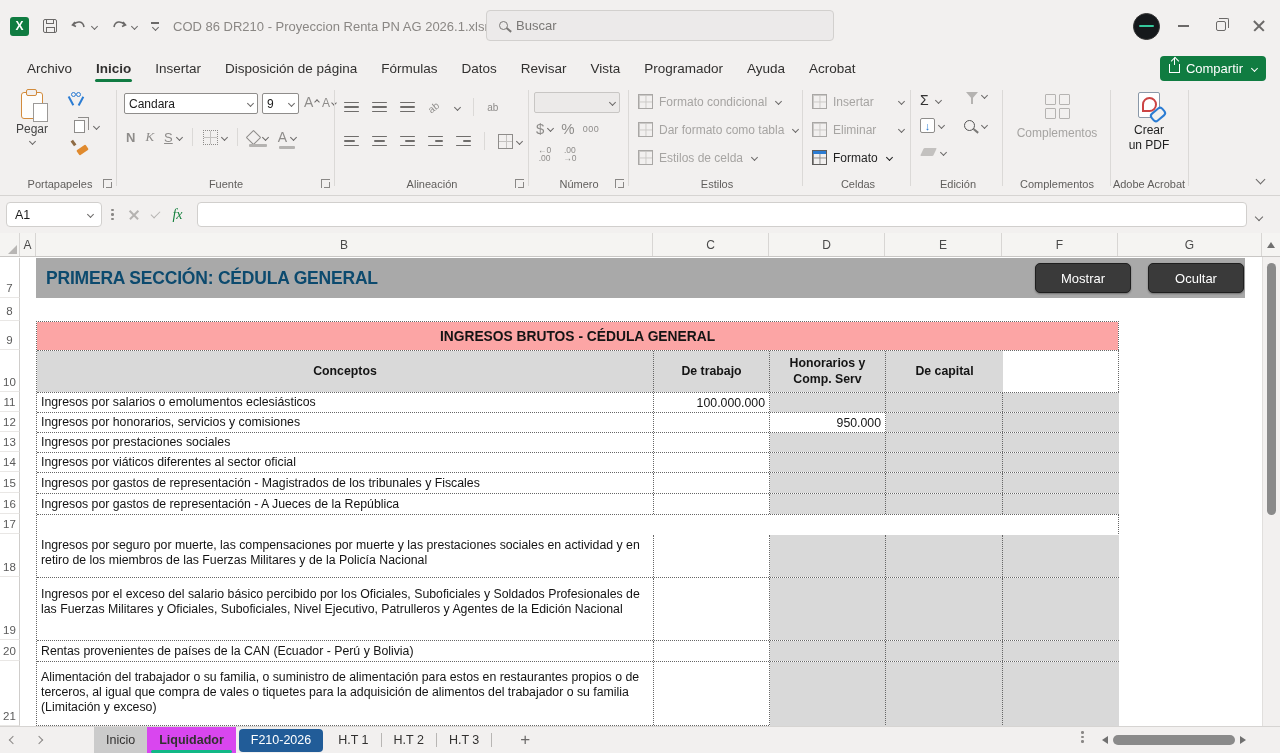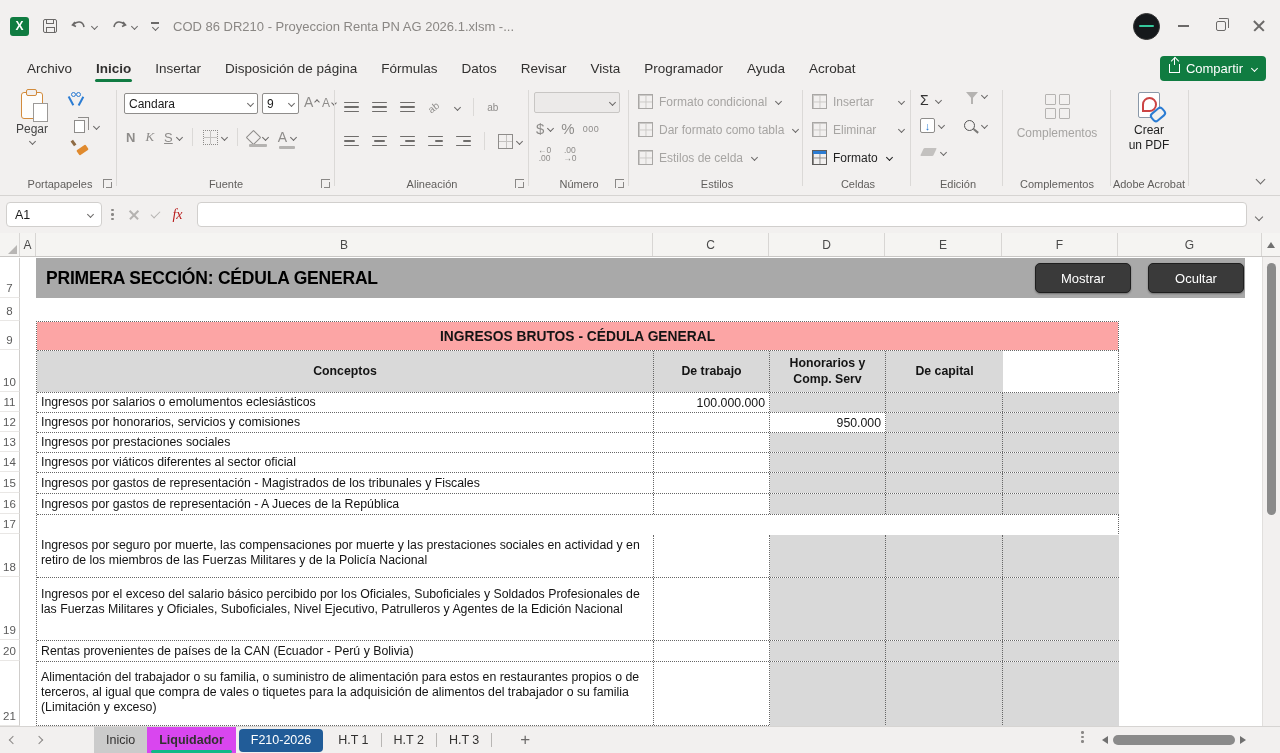--- a/index.html
+++ b/index.html
@@ -103,42 +103,42 @@
   .ribbon-collapse{position:absolute;right:16px;bottom:8px;color:#605e5c}
   .stack2{display:flex;flex-direction:column;line-height:8px;font-size:8.5px;color:#8e8c8a;text-align:center}
 
   
   .fbar{left:0;top:196px;width:1280px;height:37px;background:#f2f0ef;display:flex;align-items:center}
   .namebox{margin-left:6px;width:96px;height:25px;background:#fff;border:1px solid #d1cfcd;border-radius:4px;
            display:flex;align-items:center;justify-content:space-between;padding:0 8px;font-size:12.5px;color:#1b1b1b}
   .vdots{display:flex;flex-direction:column;gap:2px;margin:0 9px}
   .vdots i{width:2.5px;height:2.5px;border-radius:50%;background:#8a8886}
   .fxbtn{width:22px;height:22px;display:flex;align-items:center;justify-content:center;color:#b5b3b1;font-size:13px}
-  .fxlbl{font-family:"Liberation Serif","DejaVu Serif",serif;font-style:italic;color:#b91c1c;font-size:14px}
+  .fxlbl{font-family:"Liberation Serif","DejaVu Serif",serif;font-style:italic;color:#15803d;font-size:14px}
   .finput{margin-left:8px;width:1050px;height:25px;background:#fff;border:1px solid #d1cfcd;border-radius:4px;
           font-size:12px;display:flex;align-items:center;padding:0 6px;color:#1b1b1b}
   .fexpand{margin-left:6px;color:#605e5c}
   .xglyph{position:relative;width:10px;height:10px}
   .xglyph::before,.xglyph::after{content:"";position:absolute;left:-1px;top:4px;width:12px;height:1.5px;background:#b5b3b1}
   .xglyph::before{transform:rotate(45deg)}.xglyph::after{transform:rotate(-45deg)}
   .checkglyph{width:9px;height:5px;border-left:1.6px solid #b5b3b1;border-bottom:1.6px solid #b5b3b1;transform:rotate(-45deg);margin-top:-3px}
 
   
   .colheads{left:0;top:233px;width:1280px;height:24px;background:#f5f4f2;border-bottom:1px solid #c9c7c5;display:flex}
   .chead{display:flex;align-items:center;justify-content:center;font-size:12px;color:#4a4a4a;border-right:1px solid #d8d6d4;height:100%}
   .corner{width:20px;position:relative}
   .corner::after{content:"";position:absolute;right:2px;bottom:2px;width:0;height:0;border-left:9px solid transparent;border-bottom:9px solid #b8b6b4}
   .scrollupcell{width:18px;display:flex;align-items:center;justify-content:center;border-right:none;background:#f5f4f2}
   .tri-up{width:0;height:0;border-left:4px solid transparent;border-right:4px solid transparent;border-bottom:6px solid #707070}
   .tri-left{width:0;height:0;border-top:4px solid transparent;border-bottom:4px solid transparent;border-right:6px solid #707070}
   .tri-right{width:0;height:0;border-top:4px solid transparent;border-bottom:4px solid transparent;border-left:6px solid #707070}
   .rowhead{display:flex;align-items:flex-end;justify-content:center;padding-bottom:3px;font-size:11.5px;color:#5a5a5a;
            border-right:1px solid #cfcdcb;border-bottom:1px solid #e9e7e5;width:20px;position:absolute;left:0}
   .banner{left:36px;top:258px;width:1209px;height:40px;background:#a9a9a9;display:flex;align-items:center;padding-left:10px}
-  .banner-title{font-size:17.5px;font-weight:700;color:#000000;letter-spacing:-.2px}
+  .banner-title{font-size:17.5px;font-weight:700;color:#0c4a6e;letter-spacing:-.2px}
   .gbtn{position:absolute;height:30px;width:96px;background:#3a3a3a;border:1px solid #1f1f1f;border-radius:5px;color:#fff;
         font-size:13px;display:flex;align-items:center;justify-content:center;box-shadow:0 1px 2px rgba(0,0,0,.35)}
   .xtable{position:absolute;left:36px;top:321px;width:1083px;height:405px;border:1px dotted #666;background:#fff}
   .trow{position:absolute;left:0;width:1082px;display:flex;border-bottom:1px dotted #666}
   .tcell{border-right:1px dotted #666;height:100%;font-size:12.3px;color:#141414;display:flex;align-items:center;overflow:hidden}
   .tcell:last-child{border-right:none}
   .cB{width:617px;padding:1px 4px;line-height:1.22}
   .cC{width:116px}.cD{width:116px}.cE{width:117px}.cF{width:116px;border-right:none}
   .num{justify-content:flex-end;padding-right:4px}
   .shade{background:#d9d9d9}
@@ -187,20 +187,24 @@
             <path d="M14 6 C10 1.5 4 2 3 8" fill="none" stroke="#6b6968" stroke-width="1.6"></path>
           </svg>
         <span class="chev"></span>
         </span>
       <span class="qicon" style="flex-direction:column;gap:1px">
         <span style="width:8px;height:1.4px;background:#6b6968"></span>
           <span class="chev" style="margin:0"></span>
         </span>
       <span class="doc-title">COD 86 DR210 - Proyeccion Renta PN AG 2026.1.xlsm  -...</span>
     </div>
+    <div class="abs searchbox">
+      <span class="lens"></span>
+      <span>Buscar</span>
+    </div>
     <div class="flex" style="position:absolute;right:6px;top:0;height:52px;gap:8px">
       <span class="avatar">
           <i></i>
         </span>
       <span class="winbtn">
           <span class="min-glyph"></span>
         </span>
       <span class="winbtn">
           <span class="rest-glyph"></span>
         </span>

